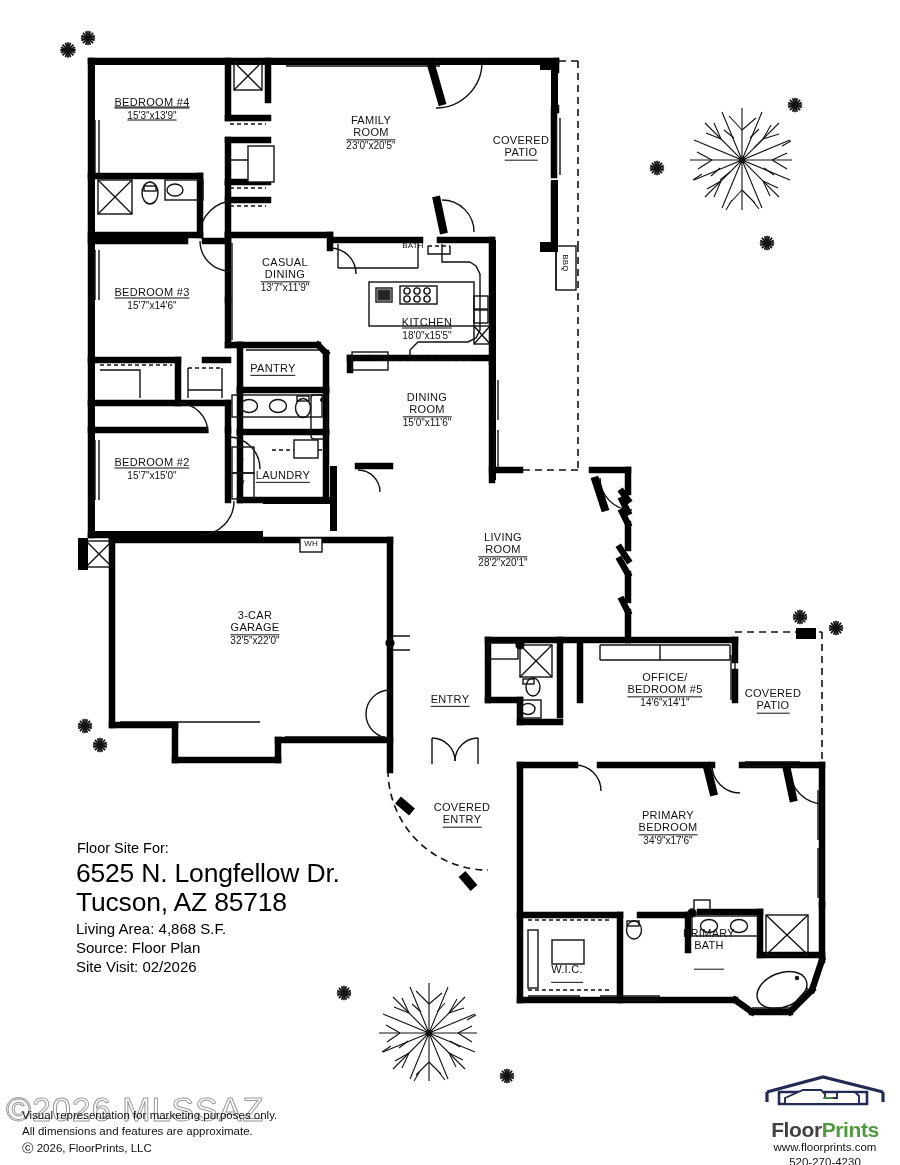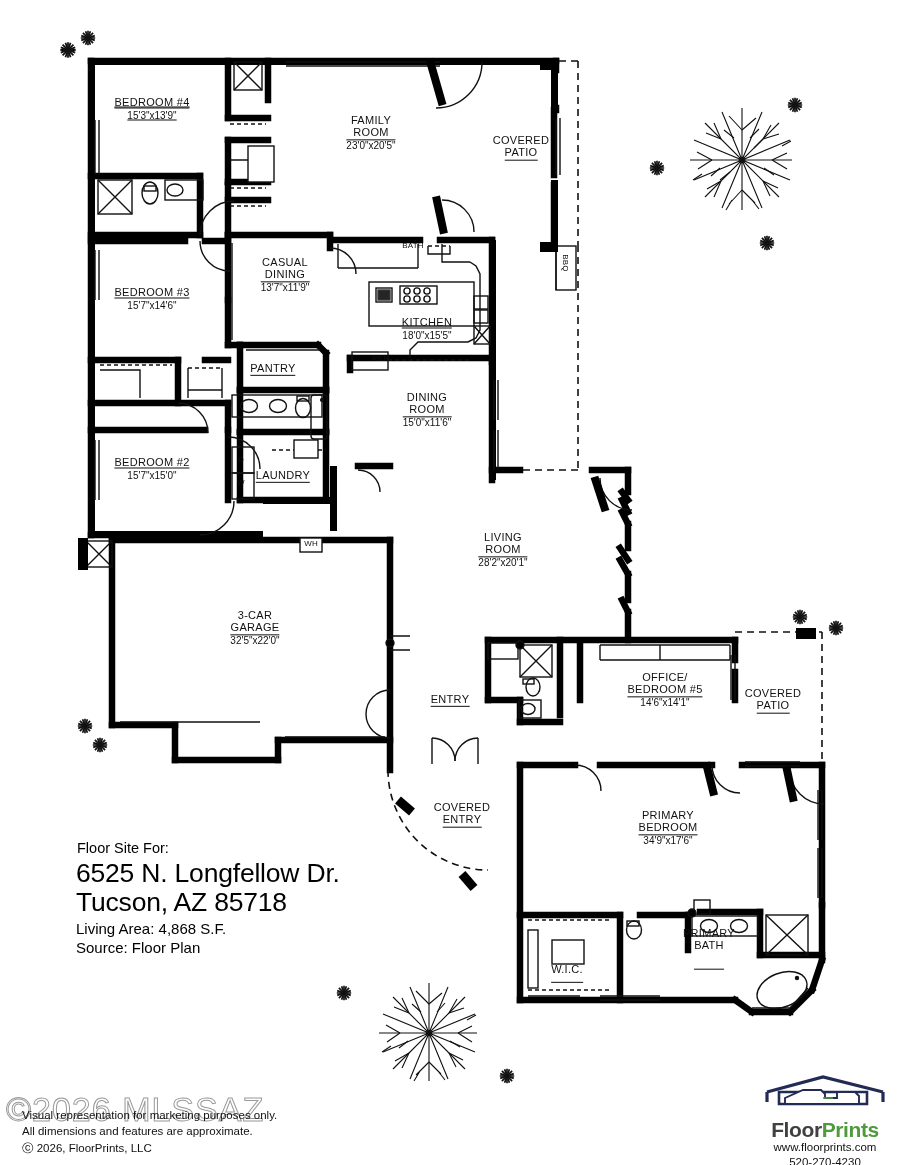--- a/index.html
+++ b/index.html
@@ -549,20 +549,21 @@
     <div class="rlabel" style="left: 241px; top: 460px; font-size: 8px; letter-spacing: 0.2px; transform: translate(-50%, -50%);">D</div>
     <div class="rlabel" style="left: 241px; top: 483px; font-size: 8px; letter-spacing: 0.2px; transform: translate(-50%, -50%);">W</div>
   </div>
 
 <div id="titleblock">
   <div id="tb-for">Floor Site For:</div>
   <div id="tb-addr1">6525 N. Longfellow Dr.</div>
   <div id="tb-addr2">Tucson, AZ  85718</div>
   <div class="tb-line">Living Area:  4,868 S.F.</div>
   <div class="tb-line">Source:  Floor Plan</div>
+  <div class="tb-line">Site Visit:  02/2026</div>
 </div>
 
 <div id="watermark">©2026 MLSSAZ</div>
 
 <div id="disclaimer">
   <div>Visual representation for marketing purposes only.</div>
   <div>All dimensions and features are approximate.</div>
   <div>ⓒ 2026, FloorPrints, LLC</div>
 </div>
 

